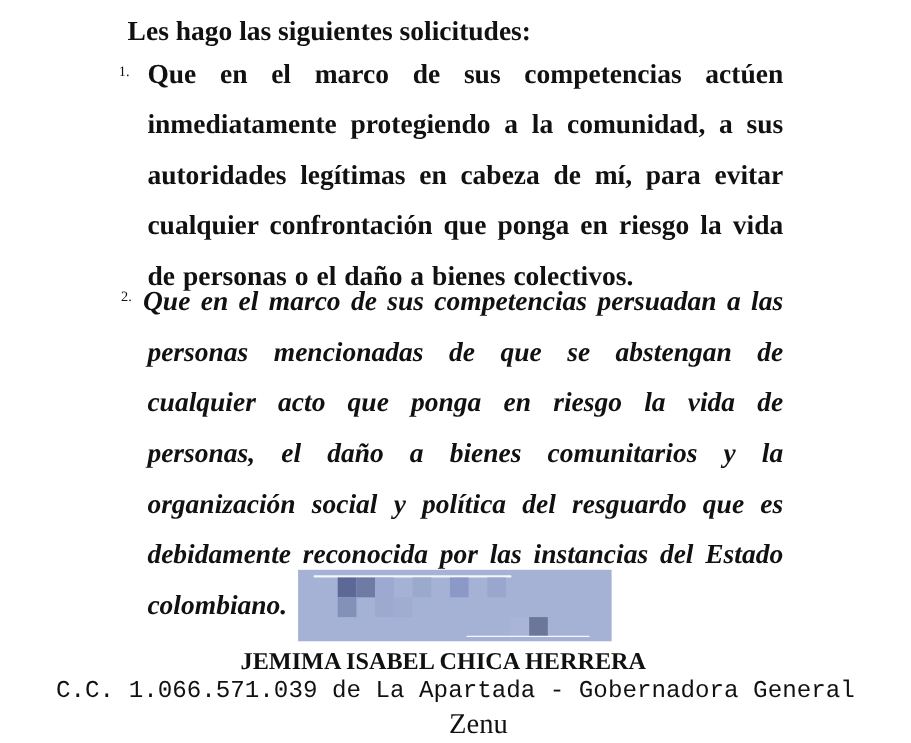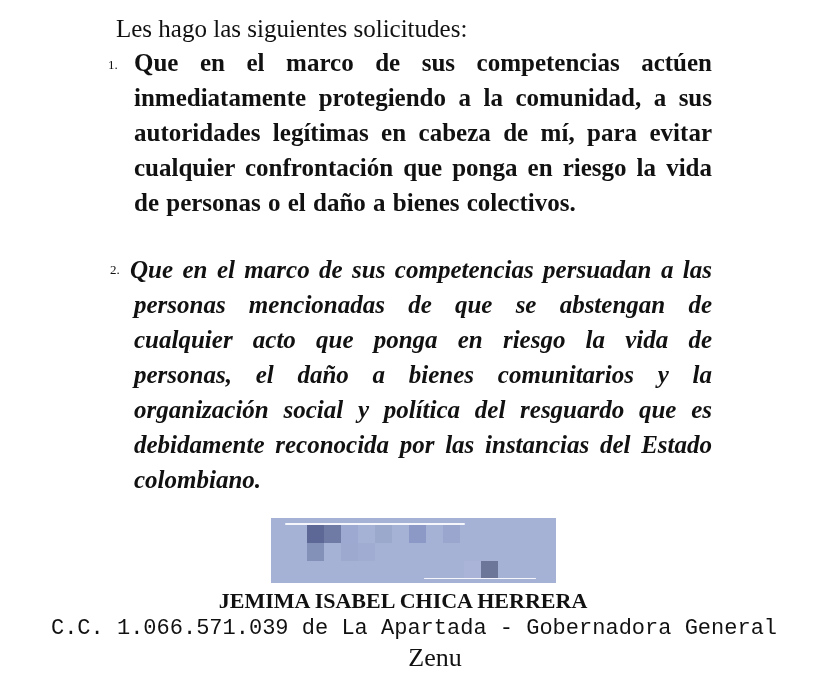--- a/index.html
+++ b/index.html
@@ -18,40 +18,40 @@
     .page {
       position: absolute;
       left: 0; top: 0;
       width: 828px; height: 675px;
     }
     .intro {
       position: absolute;
       left: 116px;
       top: 14px;
       font-size: 25px;
-      font-weight: normal;
+      font-weight: bold;
       line-height: 30px;
       white-space: nowrap;
     }
     .req {
       position: absolute;
       left: 108px;
       width: 604px;
     }
     .req-num {
       position: absolute;
       left: 0;
       font-size: 13px;
       font-weight: normal;
     }
     .req-body {
       margin-left: 26px;
       font-size: 25px;
       font-weight: bold;
-      line-height: 35px;
+      line-height: 46px;
       text-align: justify;
       text-align-last: left;
       word-spacing: 1px;
     }
     #req-1 { top: 45px; }
     #req-1 .req-num { top: 12px; }
     #req-2 { top: 252px; }
     #req-2 .req-num { top: 10px; left: 2px; }
     #req-2 .req-body { text-indent: -4px; font-style: italic; }
 

